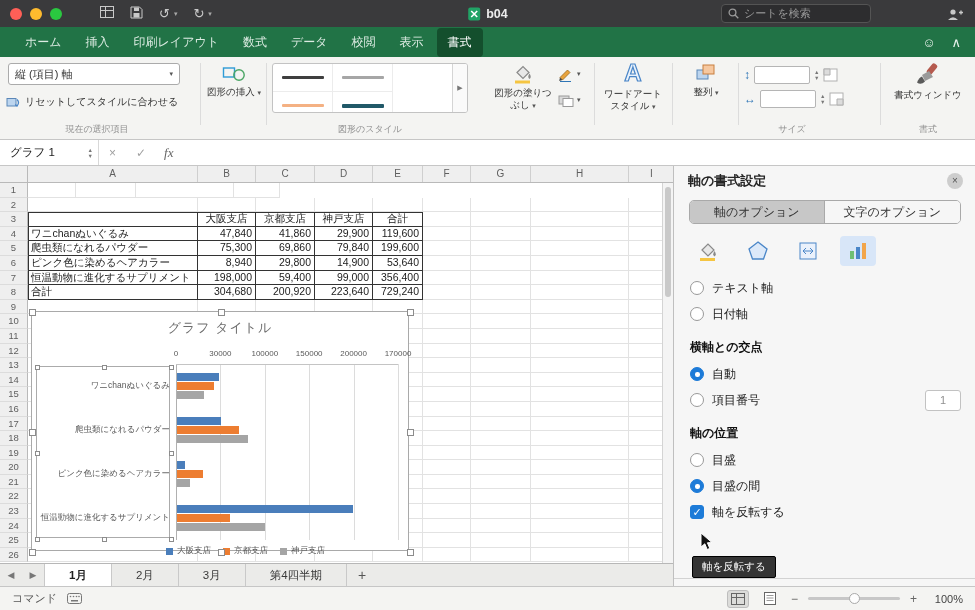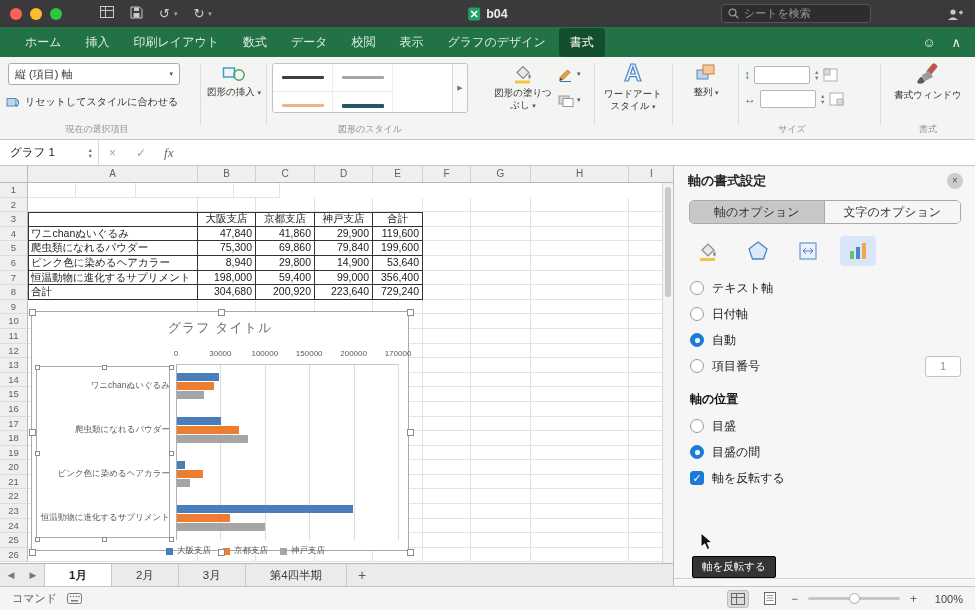--- a/index.html
+++ b/index.html
@@ -192,21 +192,20 @@
   </div>
 
   <div class="tabbar">
     <span class="rtab">ホーム</span>
     <span class="rtab">挿入</span>
     <span class="rtab">印刷レイアウト</span>
     <span class="rtab">数式</span>
     <span class="rtab">データ</span>
     <span class="rtab">校閲</span>
     <span class="rtab">表示</span>
-    <span class="rtab">グラフのデザイン</span>
     <span class="rtab active">書式</span>
     <span class="tb-right">
       <span>☺</span>
       <span>∧</span>
     </span>
   </div>
 
   <div class="ribbon">
     <div class="combo" style="left:8px;top:6px;width:172px">
       <span>縦 (項目) 軸</span>
@@ -796,20 +795,21 @@
       </div>
       <div class="p-body">
         <div class="prow">
           <span class="rb"></span>
           <span>テキスト軸</span>
         </div>
         <div class="prow">
           <span class="rb"></span>
           <span>日付軸</span>
         </div>
+        <div class="psec">横軸との交点</div>
         <div class="prow">
           <span class="rb on"></span>
           <span>自動</span>
         </div>
         <div class="prow">
           <span class="rb"></span>
           <span>項目番号</span>
           <span class="pfield">1</span>
         </div>
         <div class="psec">軸の位置</div>

